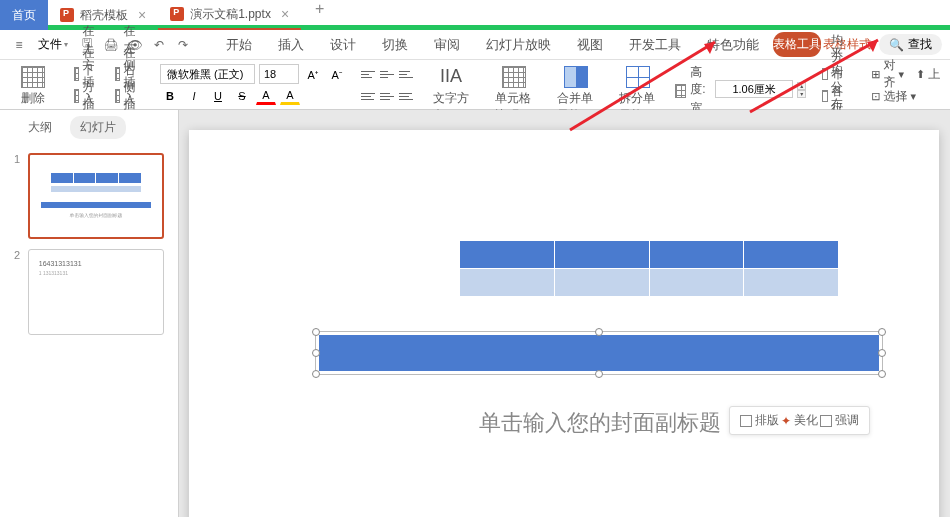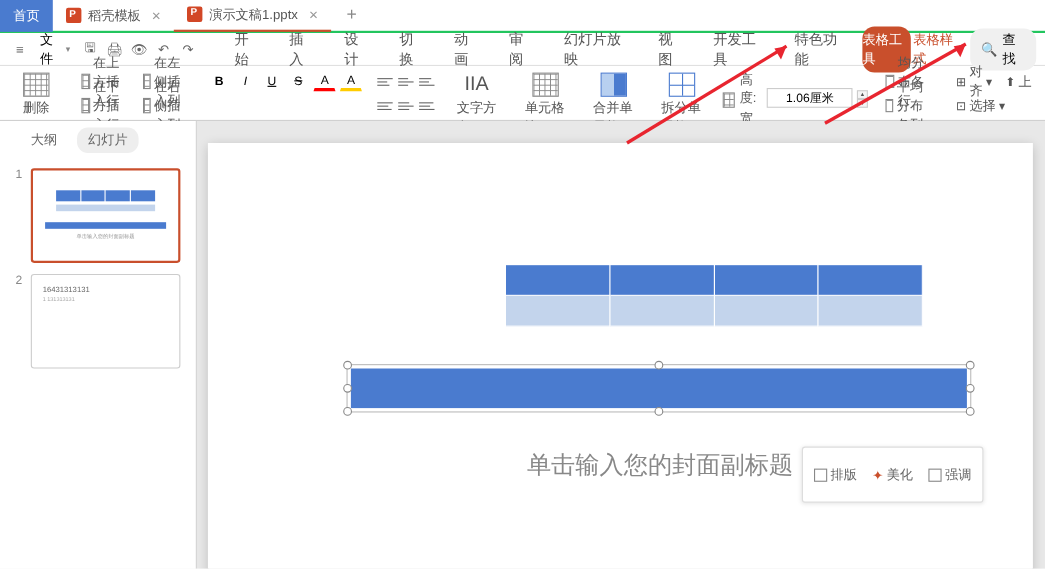--- a/index.html
+++ b/index.html
@@ -1,17 +1,17 @@
 <!DOCTYPE html>
 <html><head>
 <meta charset="utf-8">
 <style>
 *{margin:0;padding:0;box-sizing:border-box;font-family:"Microsoft YaHei",Arial,sans-serif;font-size:12px;-webkit-font-smoothing:antialiased}
 body{width:950px;height:517px;background:#f5f5f5;overflow:hidden;position:relative}
-.titlebar{height:30px;background:#fff;display:flex;align-items:center;border-bottom:2px solid #22c55e}
+.titlebar{height:30px;background:#fff;display:flex;align-items:flex-start;border-bottom:5px solid #22c55e}
 .tab{height:30px;display:flex;align-items:center;padding:0 12px;gap:6px;font-size:12px;color:#555;cursor:default}
 .tab.home{background:#4a7bcf;color:#fff}
 .tab .close{margin-left:4px;color:#999;font-size:14px}
 .doc-icon{width:14px;height:14px;background:#d24726;border-radius:2px;position:relative}
 .doc-icon::before{content:"P";position:absolute;color:#fff;font-size:9px;font-weight:bold;left:3px;top:0}
 .plus{padding:0 14px;color:#888;font-size:16px}
 .menubar{height:30px;background:#fff;display:flex;align-items:center;padding:0 8px;gap:2px;border-bottom:1px solid #e0e0e0}
 .menu-icon{width:22px;height:22px;display:inline-flex;align-items:center;justify-content:center;color:#666}
 .menu-item{padding:4px 12px;font-size:13px;color:#555;cursor:default}
 .file-drop{display:flex;align-items:center;gap:2px;padding:4px 6px}
@@ -67,21 +67,21 @@
 .tbl1 .row td{background:#c3d4ec}
 .tbl2-wrap{position:absolute;top:205px;left:130px;width:560px}
 .sel-frame{position:absolute;inset:-4px;border:1px solid #bbb}
 .handle{position:absolute;width:8px;height:8px;background:#fff;border:1px solid #888;border-radius:50%}
 .handle.tl{top:-4px;left:-4px}.handle.tr{top:-4px;right:-4px}
 .handle.bl{bottom:-4px;left:-4px}.handle.br{bottom:-4px;right:-4px}
 .handle.tm{top:-4px;left:50%;margin-left:-4px}.handle.bm{bottom:-4px;left:50%;margin-left:-4px}
 .handle.ml{left:-4px;top:50%;margin-top:-4px}.handle.mr{right:-4px;top:50%;margin-top:-4px}
 .tbl2{width:100%;height:36px;background:#4a7bcf}
 .subtitle{position:absolute;top:278px;left:290px;font-size:22px;color:#888}
-.float-bar{position:absolute;top:276px;left:540px;background:#fff;border:1px solid #ddd;border-radius:3px;display:flex;gap:14px;padding:16px 10px;font-size:11px;color:#666;box-shadow:0 1px 4px rgba(0,0,0,.1)}
+.float-bar{position:absolute;top:276px;left:540px;background:#fff;border:1px solid #ddd;border-radius:3px;display:flex;gap:2px;padding:5px 10px;font-size:11px;color:#666;box-shadow:0 1px 4px rgba(0,0,0,.1)}
 .float-item{display:flex;align-items:center;gap:3px}
 .float-ico{width:12px;height:12px;border:1px solid #888}
 .arrow{position:absolute;pointer-events:none}
 .arrow-line{stroke:#e8252f;stroke-width:3;fill:none}
 .arrow-head{fill:#e8252f}
 </style>
 </head>
 <body>
 
 <div class="titlebar">
@@ -110,21 +110,20 @@
   <span class="menu-icon">🖫</span>
   <span class="menu-icon">🖨</span>
   <span class="menu-icon">👁</span>
   <span class="menu-icon">↶</span>
   <span class="menu-icon">↷</span>
   <span style="flex:0 0 16px"></span>
   <span class="menu-item">开始</span>
   <span class="menu-item">插入</span>
   <span class="menu-item">设计</span>
   <span class="menu-item">切换</span>
-  <span class="menu-item">动画</span>
   <span class="menu-item">审阅</span>
   <span class="menu-item">幻灯片放映</span>
   <span class="menu-item">视图</span>
   <span class="menu-item">开发工具</span>
   <span class="menu-item">特色功能</span>
   <span class="tab-pill active">表格工具</span>
   <span class="tab-pill orange">表格样式</span>
   <div class="search">
     <span class="search-icon">🔍</span>
     <span>查找</span>
@@ -152,20 +151,26 @@
           <span class="tool-icon grid-icon"></span>
           <span>在下方插入行</span>
         </span>
       <span class="tool-btn">
           <span class="tool-icon grid-icon"></span>
           <span>在右侧插入列</span>
         </span>
     </div>
   </div>
   <div class="tool-group">
+    <div class="tool-row">
+      <input class="font-select" value="微软雅黑 (正文)" style="">
+      <input class="size-select" value="18" style="">
+      <span class="fmt-btn">A⁺</span>
+      <span class="fmt-btn">A⁻</span>
+    </div>
     <div class="tool-row">
       <span class="fmt-btn" style="font-weight:bold">B</span>
       <span class="fmt-btn" style="font-style:italic">I</span>
       <span class="fmt-btn" style="text-decoration:underline">U</span>
       <span class="fmt-btn" style="text-decoration:line-through">S</span>
       <span class="fmt-btn" style="border-bottom:3px solid red">A</span>
       <span class="fmt-btn" style="border-bottom:3px solid #ffcc00">A</span>
     </div>
   </div>
   <div class="tool-group">

